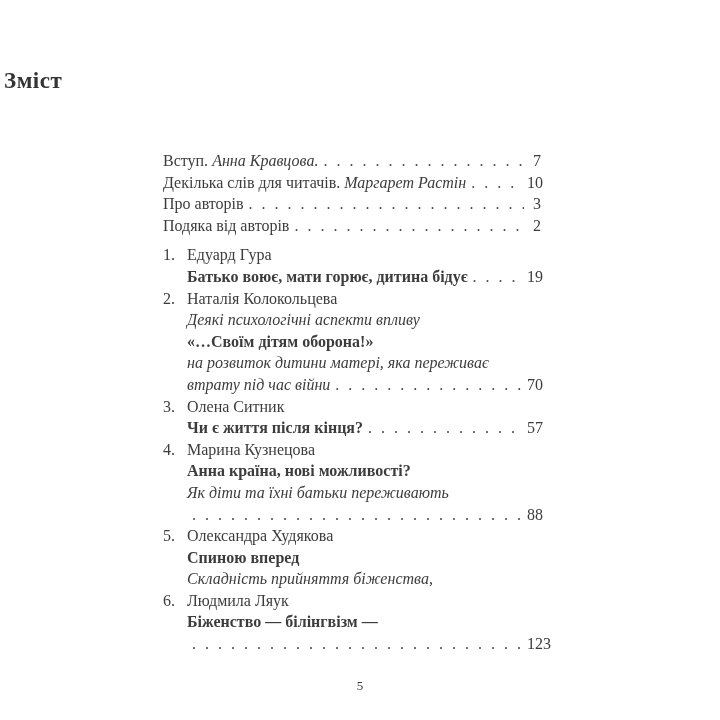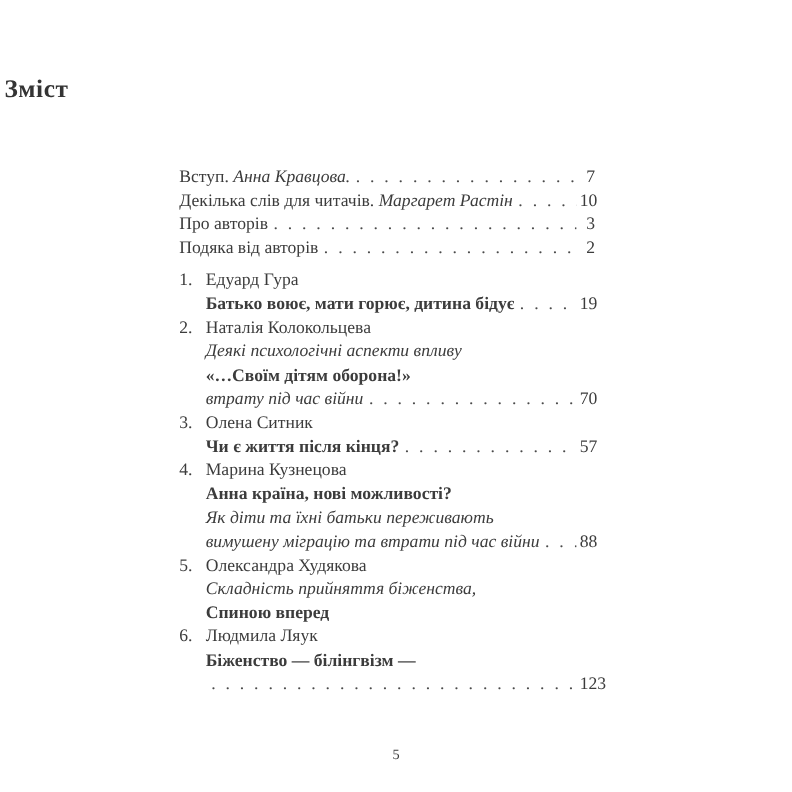--- a/index.html
+++ b/index.html
@@ -109,20 +109,23 @@
           <span class="num">2.</span>
           <span>Наталія Колокольцева</span>
         </div>
         <div class="row ind">
           <span class="label ital">Деякі психологічні аспекти впливу</span>
         </div>
         <div class="row ind">
           <span class="label bold">«…Своїм дітям оборона!»</span>
         </div>
         <div class="row ind">
+          <span class="label ital">на розвиток дитини матері, яка переживає</span>
+        </div>
+        <div class="row ind">
           <span class="label ital">втрату під час війни</span>
           <span class="leader"></span>
           <span class="pg">70</span>
         </div>
       </div>
 
       <div>
         <div class="row">
           <span class="num">3.</span>
           <span>Олена Ситник</span>
@@ -139,36 +142,35 @@
           <span class="num">4.</span>
           <span>Марина Кузнецова</span>
         </div>
         <div class="row ind">
           <span class="label bold">Анна країна, нові можливості?</span>
         </div>
         <div class="row ind">
           <span class="label ital">Як діти та їхні батьки переживають</span>
         </div>
         <div class="row ind">
-          <span class="label ital">вимушену міграцію та втрати під час війни</span>
           <span class="leader"></span>
           <span class="pg">88</span>
         </div>
       </div>
 
       <div>
         <div class="row">
           <span class="num">5.</span>
           <span>Олександра Худякова</span>
         </div>
         <div class="row ind">
-          <span class="label ital">Складність прийняття біженства,</span>
+          <span class="label bold">Спиною вперед</span>
         </div>
         <div class="row ind">
-          <span class="label bold">Спиною вперед</span>
+          <span class="label ital">Складність прийняття біженства,</span>
         </div>
       </div>
 
       <div>
         <div class="row">
           <span class="num">6.</span>
           <span>Людмила Ляук</span>
         </div>
         <div class="row ind">
           <span class="label bold">Біженство — білінгвізм —</span>

